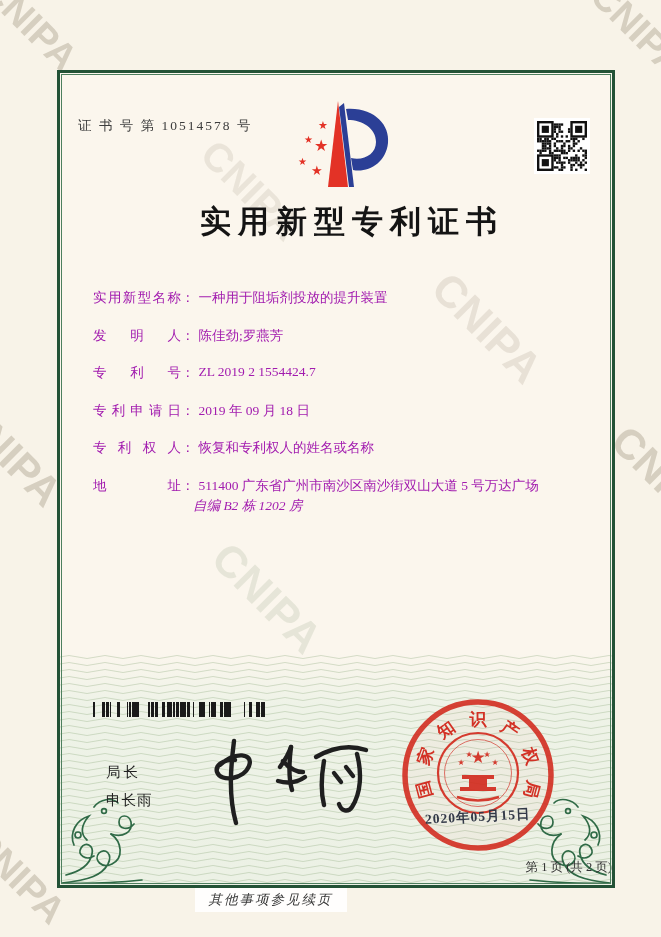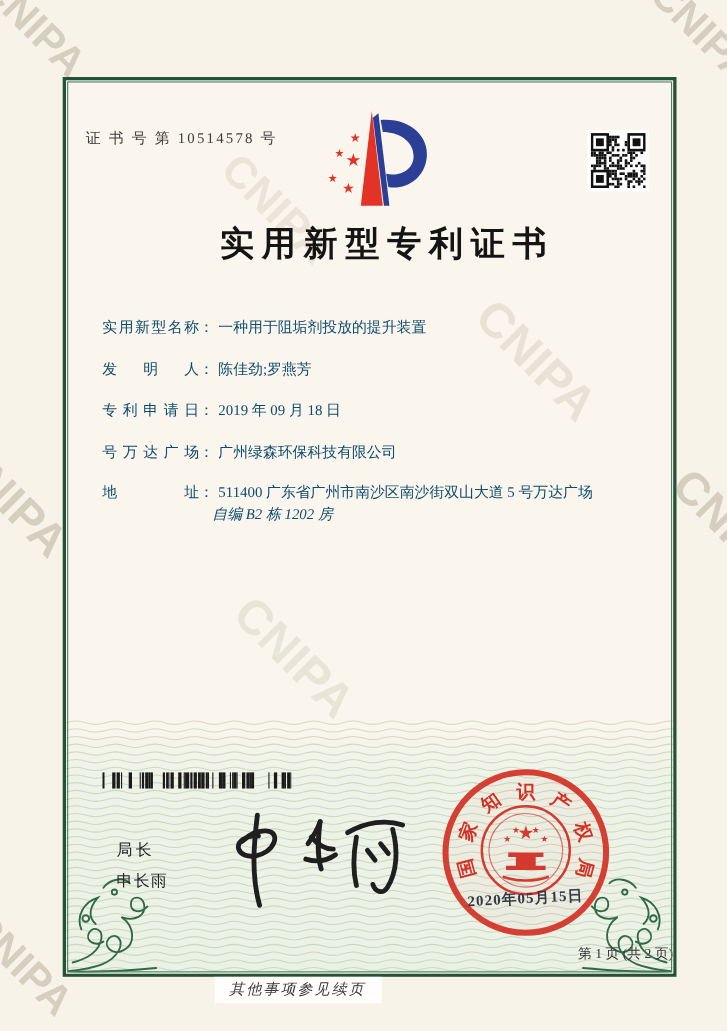--- a/index.html
+++ b/index.html
@@ -20,21 +20,21 @@
 
   .cert-no{position:absolute;left:18px;top:44px;font-size:13.5px;letter-spacing:2px;color:#3d3d3d;z-index:3;}
 
   .logo{position:absolute;left:224px;top:26px;width:118px;height:98px;z-index:3;}
   .qr{position:absolute;left:474px;top:45px;width:56px;height:56px;background:#fff;padding:3px;box-sizing:border-box;z-index:3;}
   .qr svg{display:block;width:50px;height:50px;}
 
   .title{position:absolute;left:16px;top:128px;width:100%;text-align:center;
          font-size:31px;font-weight:bold;letter-spacing:7px;color:#141414;z-index:3;}
 
-  .fields{position:absolute;left:33px;top:216px;width:505px;font-size:13.5px;color:#0c4a6e;z-index:3;}
+  .fields{position:absolute;left:33px;top:216px;width:505px;font-size:13.5px;color:#a21caf;z-index:3;}
   .frow{margin-bottom:19.5px;white-space:nowrap;}
   .flabel{display:inline-block;width:88px;text-align:justify;text-align-last:justify;vertical-align:top;}
   .fcolon{display:inline-block;vertical-align:top;}
   .fvalue{display:inline-block;vertical-align:top;margin-left:4px;}
   .addr2{margin-top:2px;margin-left:100px;white-space:nowrap;font-style:italic;}
   .inlinegap{display:inline-block;width:28px;}
 
   .paras{position:absolute;left:21px;top:470px;width:512px;font-size:13.5px;line-height:23px;
          color:#3c3c3c;text-align:justify;font-style:italic;z-index:3;}
   .paras p{margin:0;text-indent:2em;}
@@ -309,24 +309,27 @@
     <div class="title">实用新型专利证书</div>
 
     <div class="fields">
       <div class="frow">
         <span class="flabel">实用新型名称</span><span class="fcolon">：</span><span class="fvalue">一种用于阻垢剂投放的提升装置</span>
       </div>
       <div class="frow">
         <span class="flabel">发明人</span><span class="fcolon">：</span><span class="fvalue">陈佳劲;罗燕芳</span>
       </div>
       <div class="frow">
+        <span class="flabel">专利号</span><span class="fcolon">：</span><span class="fvalue">ZL 2019 2 1554424.7</span>
+      </div>
+      <div class="frow">
         <span class="flabel">专利申请日</span><span class="fcolon">：</span><span class="fvalue">2019 年 09 月 18 日</span>
       </div>
       <div class="frow">
-        <span class="flabel">号万达广场</span><span class="fcolon">：</span><span class="fvalue">广州绿森环保科技有限公司</span>
+        <span class="flabel">专利权人</span><span class="fcolon">：</span><span class="fvalue">恢复和专利权人的姓名或名称</span>
       </div>
       <div class="frow" style="margin-bottom:17px;">
         <span class="flabel">地址</span><span class="fcolon">：</span><span class="fvalue">511400 广东省广州市南沙区南沙街双山大道 5 号万达广场</span>
         <div class="addr2">自编 B2 栋 1202 房</div>
       </div>
     </div>
 
     <div class="paras">
     </div>
 

